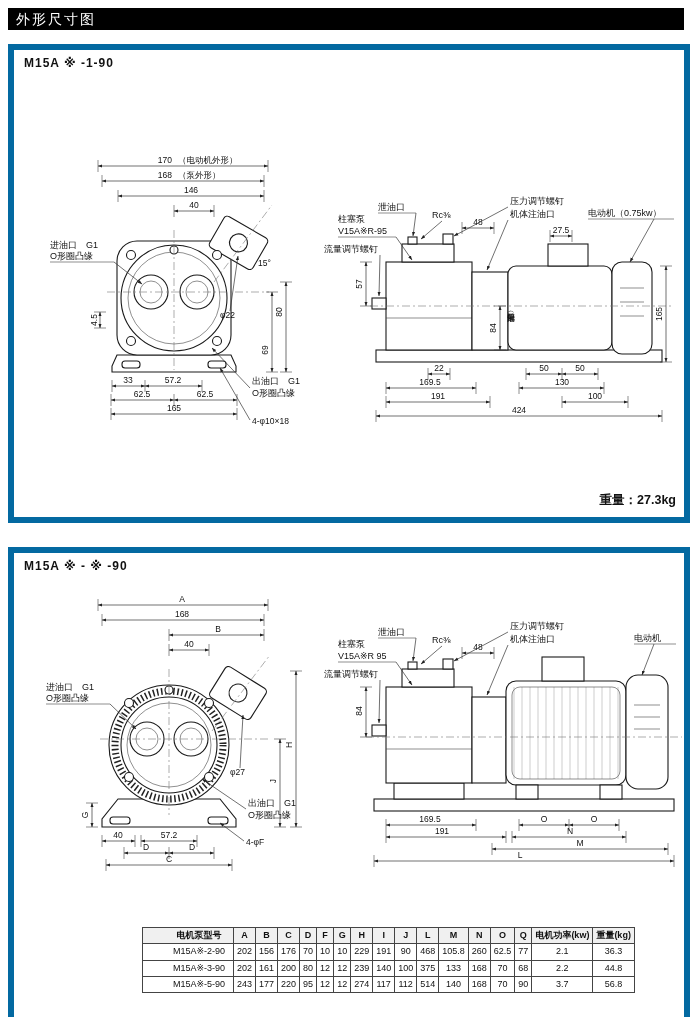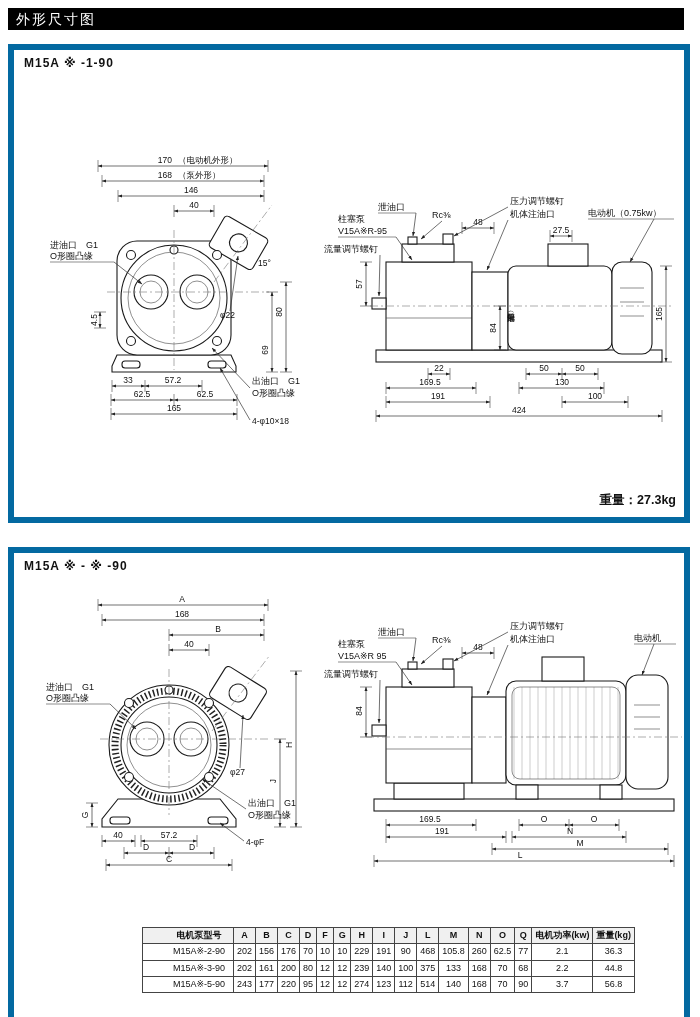--- a/index.html
+++ b/index.html
@@ -468,21 +468,21 @@
           </tr>
           <tr>
             <td>M15A※-5-90</td>
             <td>243</td>
             <td>177</td>
             <td>220</td>
             <td>95</td>
             <td>12</td>
             <td>12</td>
             <td>274</td>
-            <td>123</td>
+            <td>117</td>
             <td>112</td>
             <td>514</td>
             <td>140</td>
             <td>168</td>
             <td>70</td>
             <td>90</td>
             <td>3.7</td>
             <td>56.8</td>
           </tr>
         </tbody>

